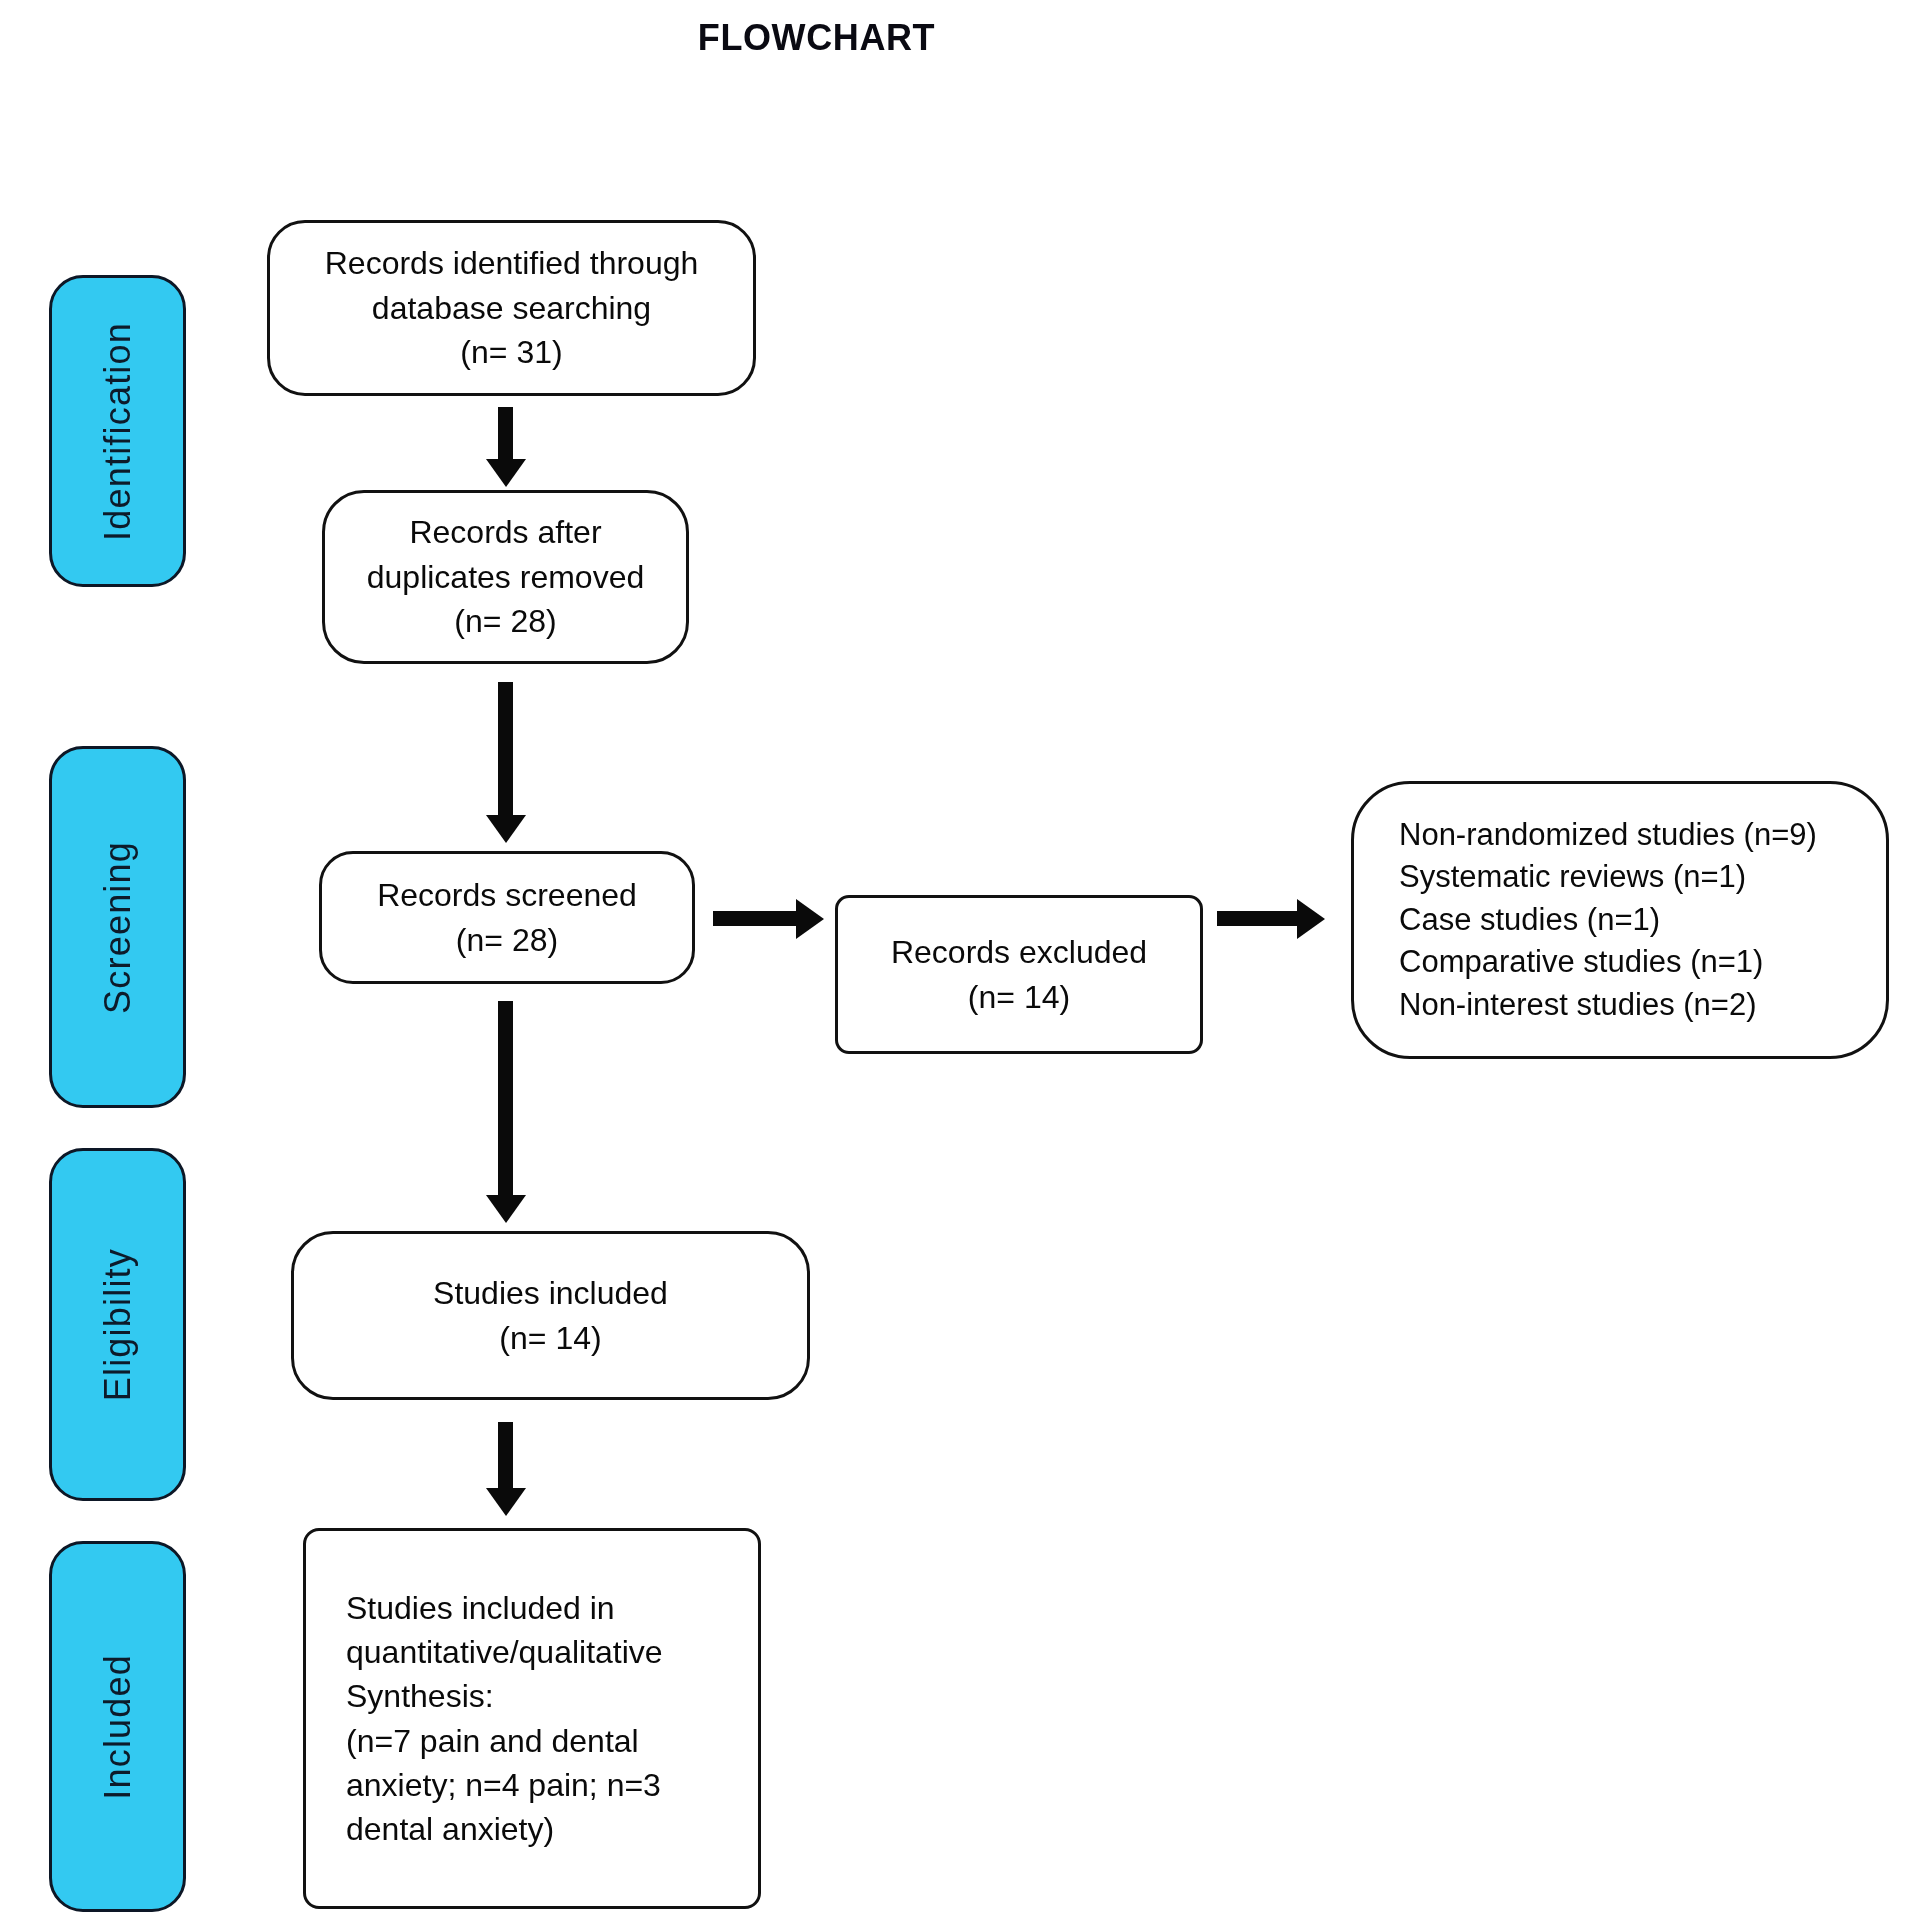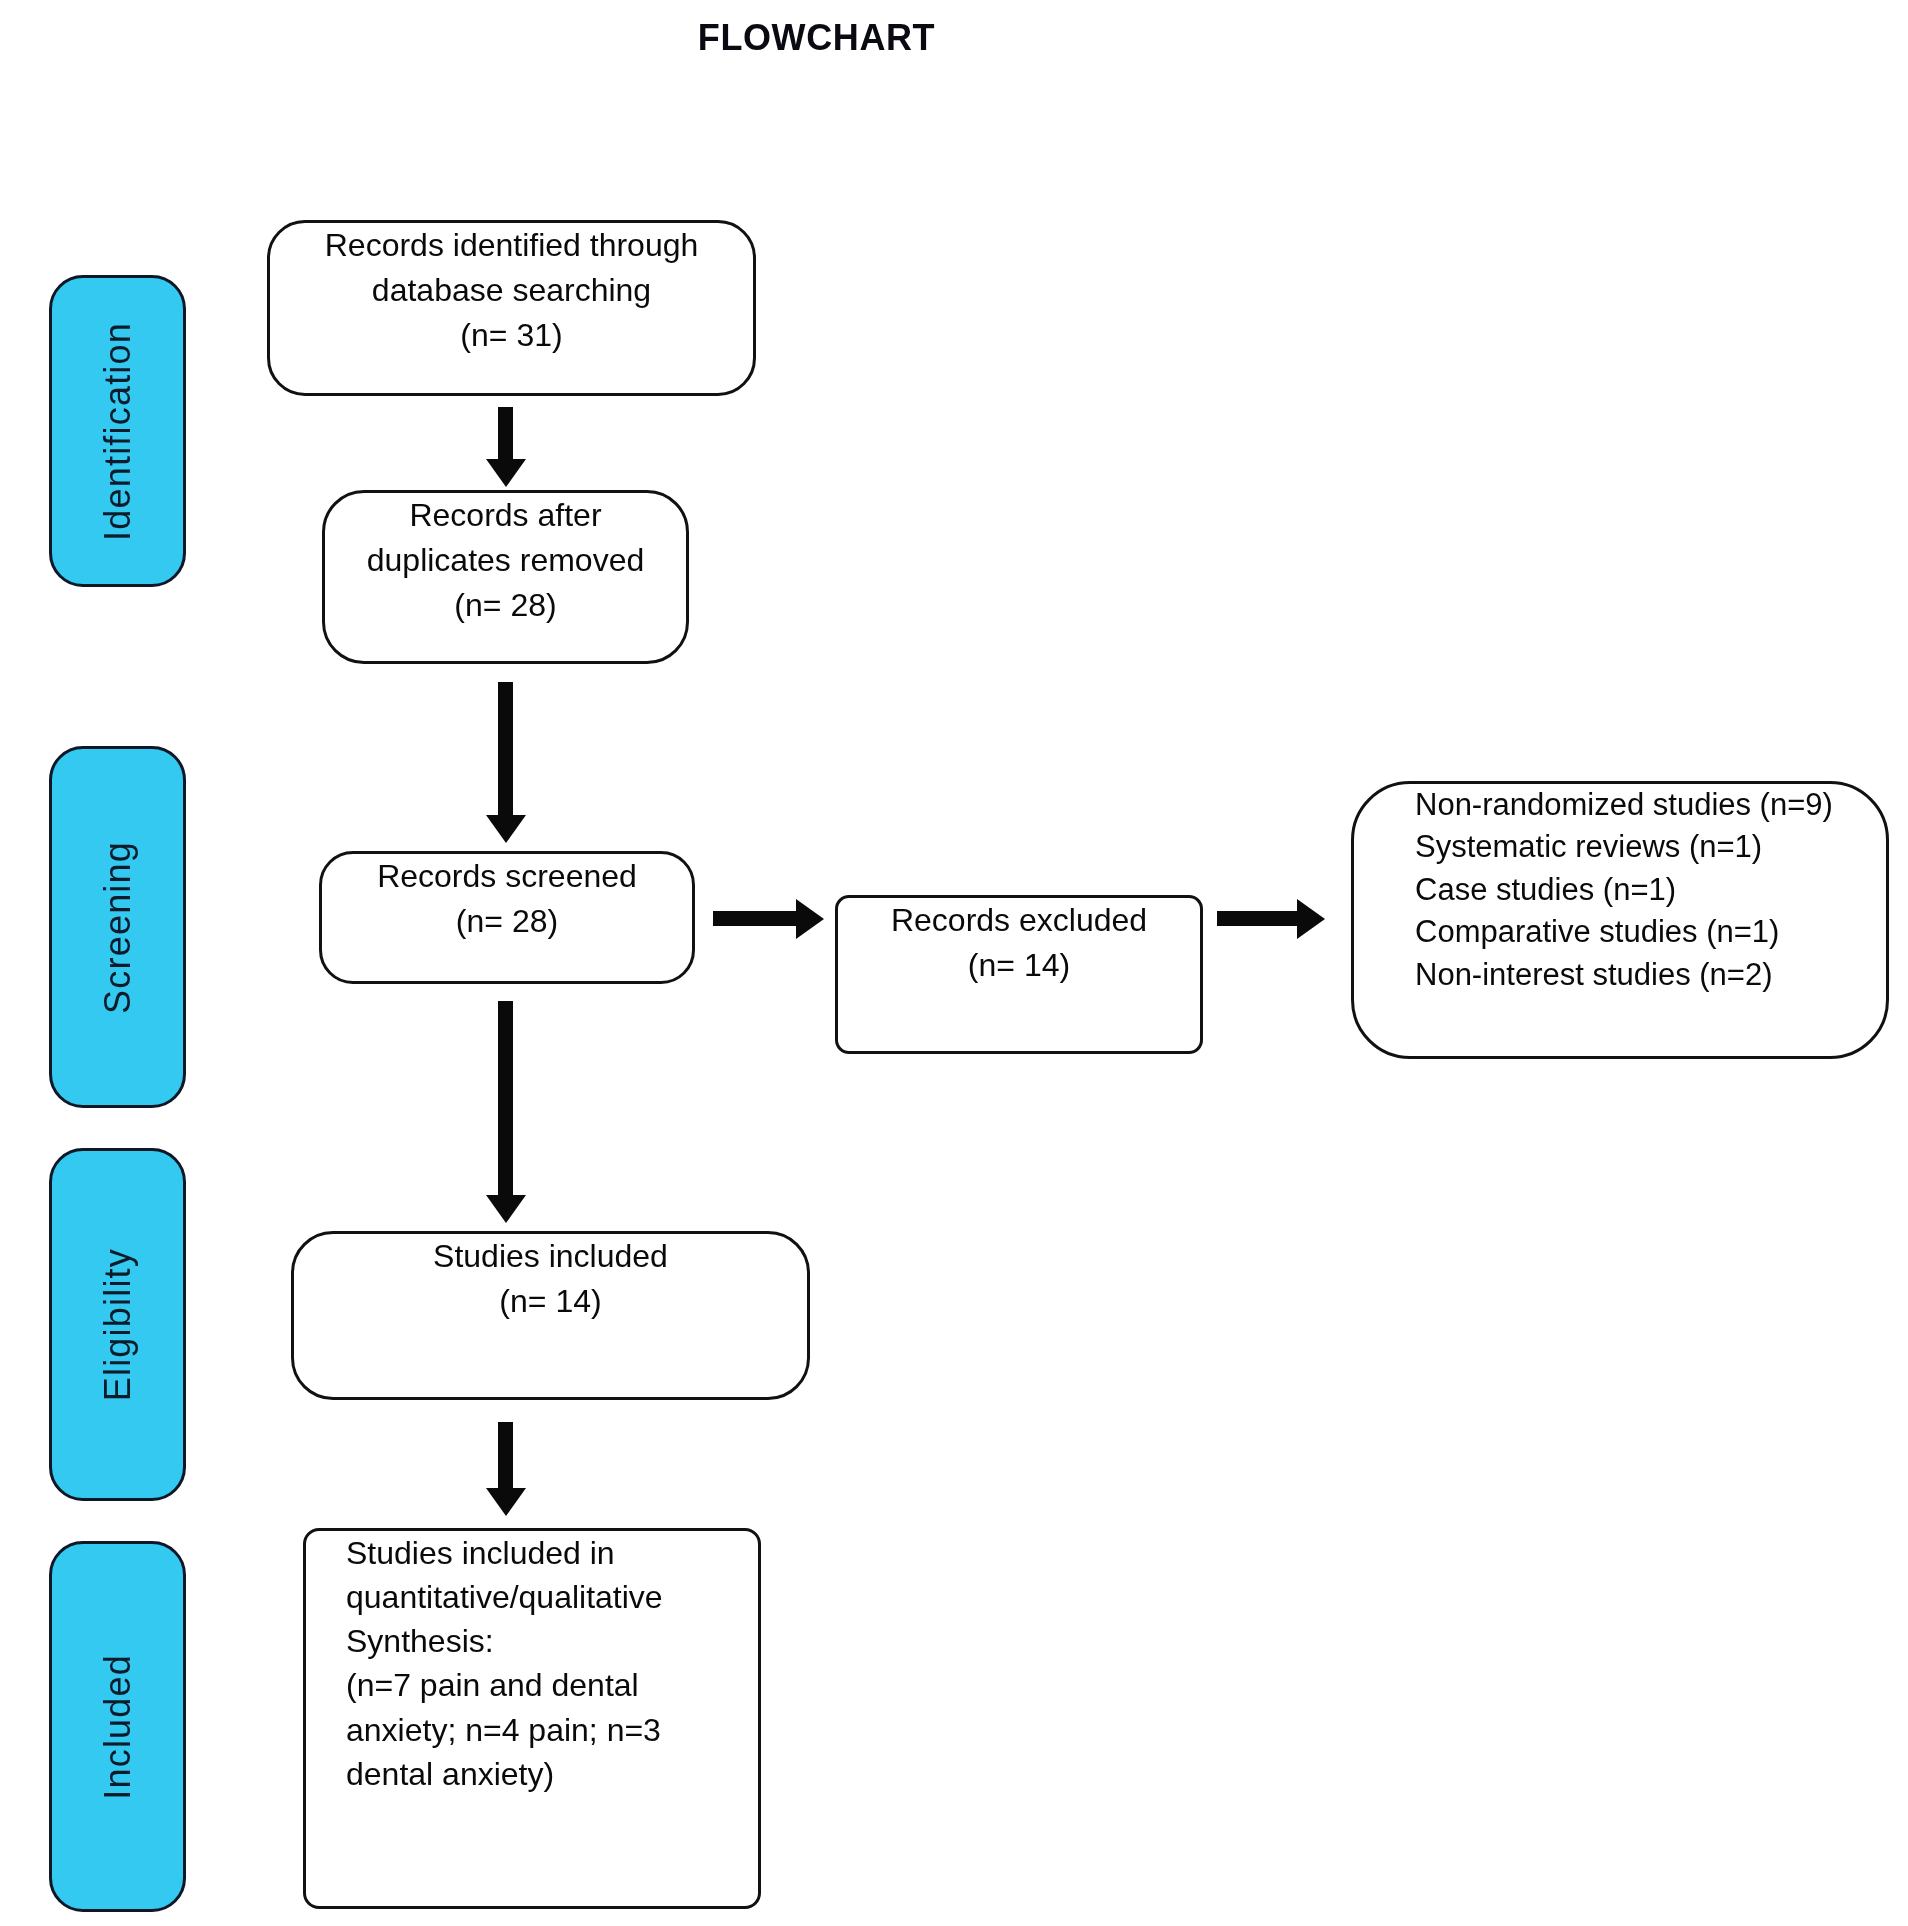--- a/index.html
+++ b/index.html
@@ -44,37 +44,38 @@
     white-space: nowrap;
   }
 
   
   .fbox {
     position: absolute;
     background: #ffffff;
     border: 3.7px solid #111111;
     box-sizing: border-box;
     display: flex;
+    align-items: center;
     justify-content: center;
     text-align: center;
     font-size: 32px;
     line-height: 1.40;
     white-space: pre-line;
   }
   .fbox.left-align {
     justify-content: flex-start;
     text-align: left;
   }
 
   #box-identified      { left: 267px;  top: 220px;  width: 489px; height: 176px; border-radius: 38px; }
   #box-duplicates      { left: 322px;  top: 490px;  width: 367px; height: 174px; border-radius: 42px; }
   #box-screened        { left: 319px;  top: 851px; width: 376px; height: 133px; border-radius: 34px; }
   #box-excluded        { left: 835px; top: 857px; width: 368px; height: 159px; border-radius: 14px; margin-top: 38px; }
   #box-reasons         { left: 1351px; top: 781px; width: 538px; height: 278px; border-radius: 59px;
-                         font-size: 31px; line-height: 1.37; padding-left: 61px; padding-right: 18.6px; }
+                         font-size: 31px; line-height: 1.37; padding-left: 45px; padding-right: 18.6px; }
   #box-studies         { left: 291px;  top: 1231px; width: 519px; height: 169px; border-radius: 42px; }
   #box-synthesis       { left: 303px;  top: 1528px; width: 458px; height: 381px; border-radius: 16px;
                          line-height: 1.38; padding-left: 40px; padding-right: 18.6px; }
 
   
   .arrow-v {
     position: absolute;
     display: flex;
     flex-direction: column;
     align-items: center;

